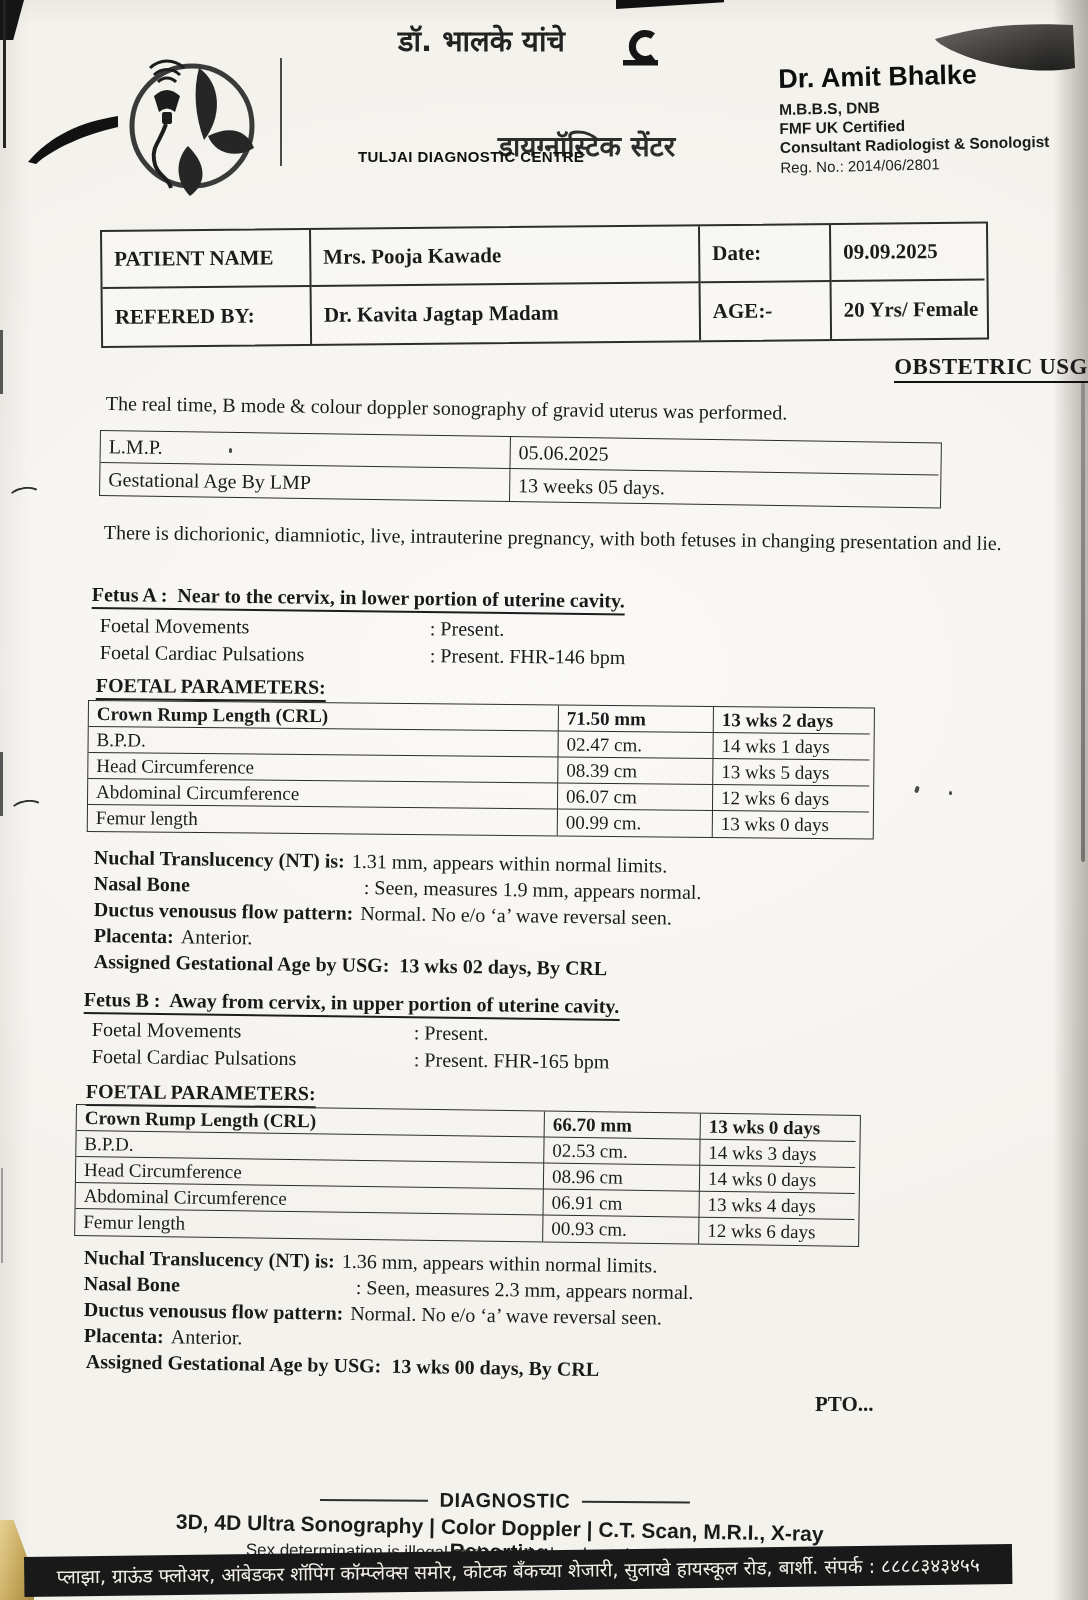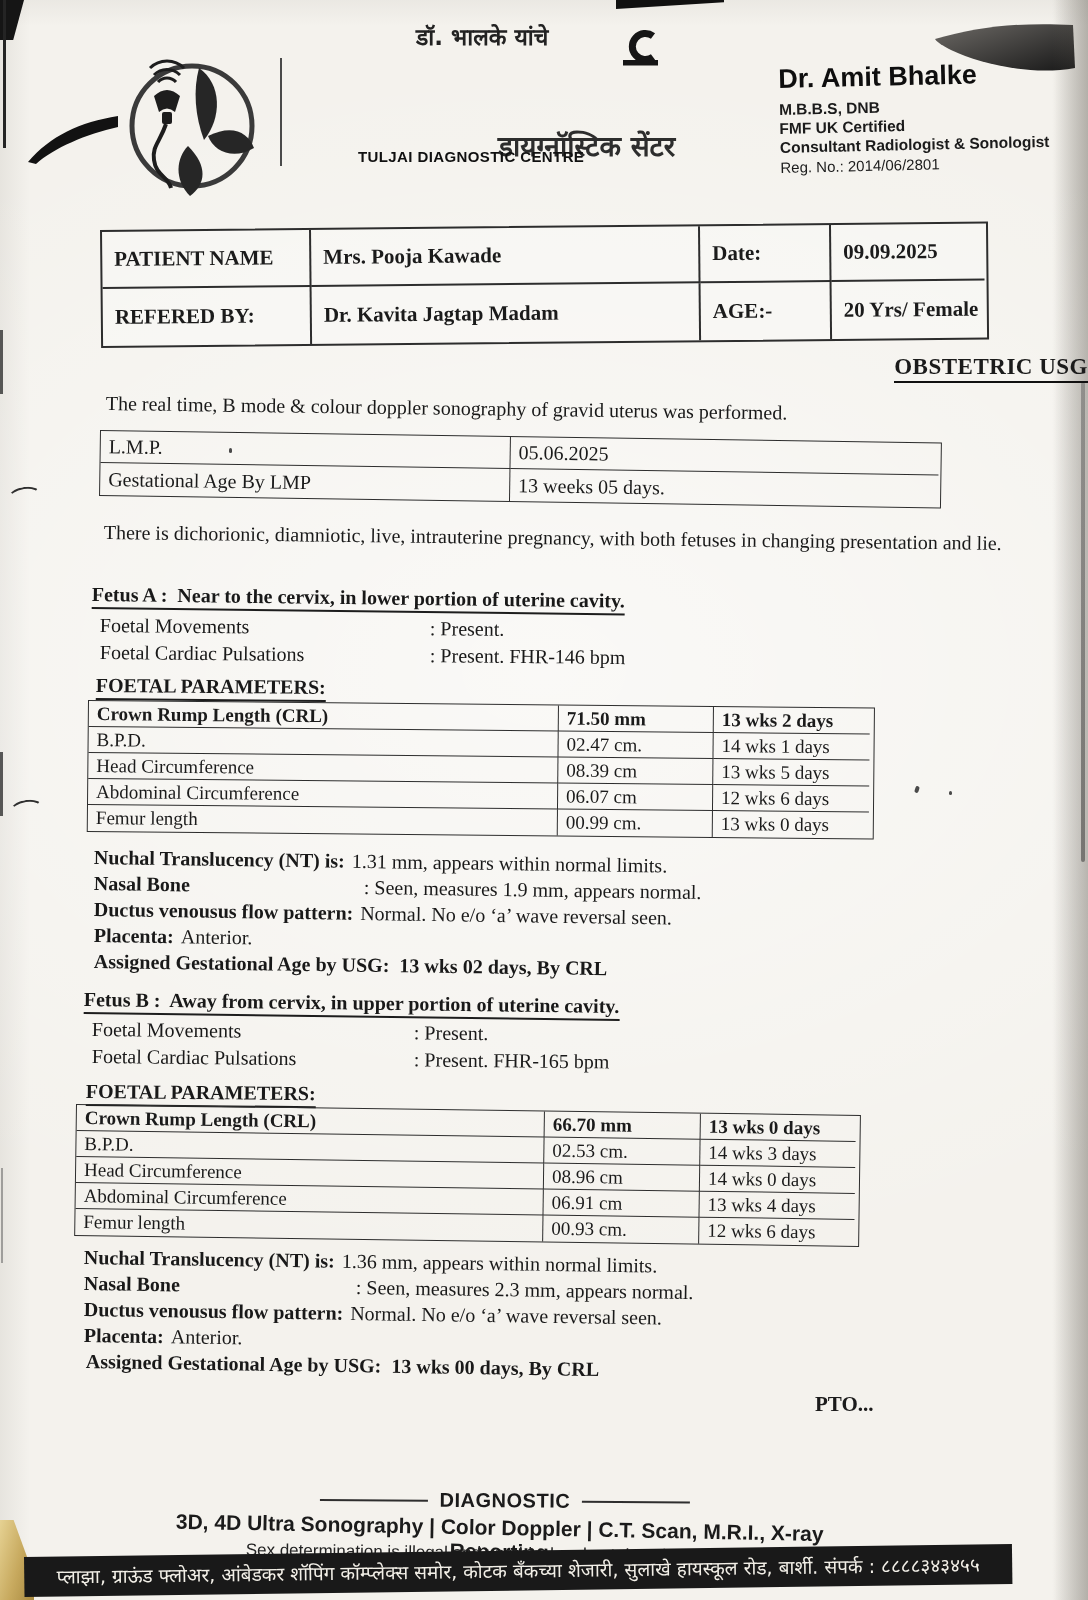--- a/index.html
+++ b/index.html
@@ -84,21 +84,21 @@
     <path d="M72,94 C92,114 90,132 74,144 C58,128 60,106 72,94 Z" fill="#262626"></path>
     <path d="M38,44 q13,-12 26,0 l-5,16 q-8,-7 -16,0 Z" fill="#1d1d1d"></path>
     <rect x="46" y="60" width="10" height="12" rx="2" fill="#1d1d1d"></rect>
     <path d="M50,72 C44,90 36,94 38,108 C40,124 52,124 55,136" fill="none" stroke="#1d1d1d" stroke-width="4"></path>
     <path d="M42,30 A12,12 0 0 1 60,30" fill="none" stroke="#1d1d1d" stroke-width="3"></path>
     <path d="M38,23 A18,18 0 0 1 64,23" fill="none" stroke="#1d1d1d" stroke-width="3"></path>
     <path d="M34,16 A24,24 0 0 1 68,16" fill="none" stroke="#1d1d1d" stroke-width="3"></path>
   </svg>
   <div class="abs" style="left:280px;top:58px;width:2px;height:108px;background:#4a4a4a;"></div>
 
-  <div class="abs dev b" style="left:416px;top:20px;font-size:23px;color:#222;">डॉ. भालके यांचे</div>
+  <div class="abs dev b" style="left:398px;top:20px;font-size:29px;color:#222;">डॉ. भालके यांचे</div>
   <div class="abs dev b" style="left:498px;top:126px;font-size:28px;color:#2d2d2d;">डायग्नॉस्टिक सेंटर</div>
   <div class="abs sans b" style="left:358px;top:148px;font-size:15px;letter-spacing:0.4px;color:#101010;">TULJAI DIAGNOSTIC CENTRE</div>
 
   <div class="abs sans rot" style="left:778px;top:64px;width:290px;transform:rotate(-1.3deg);">
     <div class="b" style="font-size:27px;margin-bottom:5px;color:#0e0e0e;">Dr. Amit Bhalke</div>
     <div class="b" style="font-size:15.5px;line-height:1.24;">M.B.B.S, DNB</div>
     <div class="b" style="font-size:15.5px;line-height:1.24;">FMF UK Certified</div>
     <div class="b" style="font-size:15.5px;line-height:1.24;">Consultant Radiologist &amp; Sonologist</div>
     <div style="font-size:15px;line-height:1.3;">Reg. No.: 2014/06/2801</div>
   </div>

